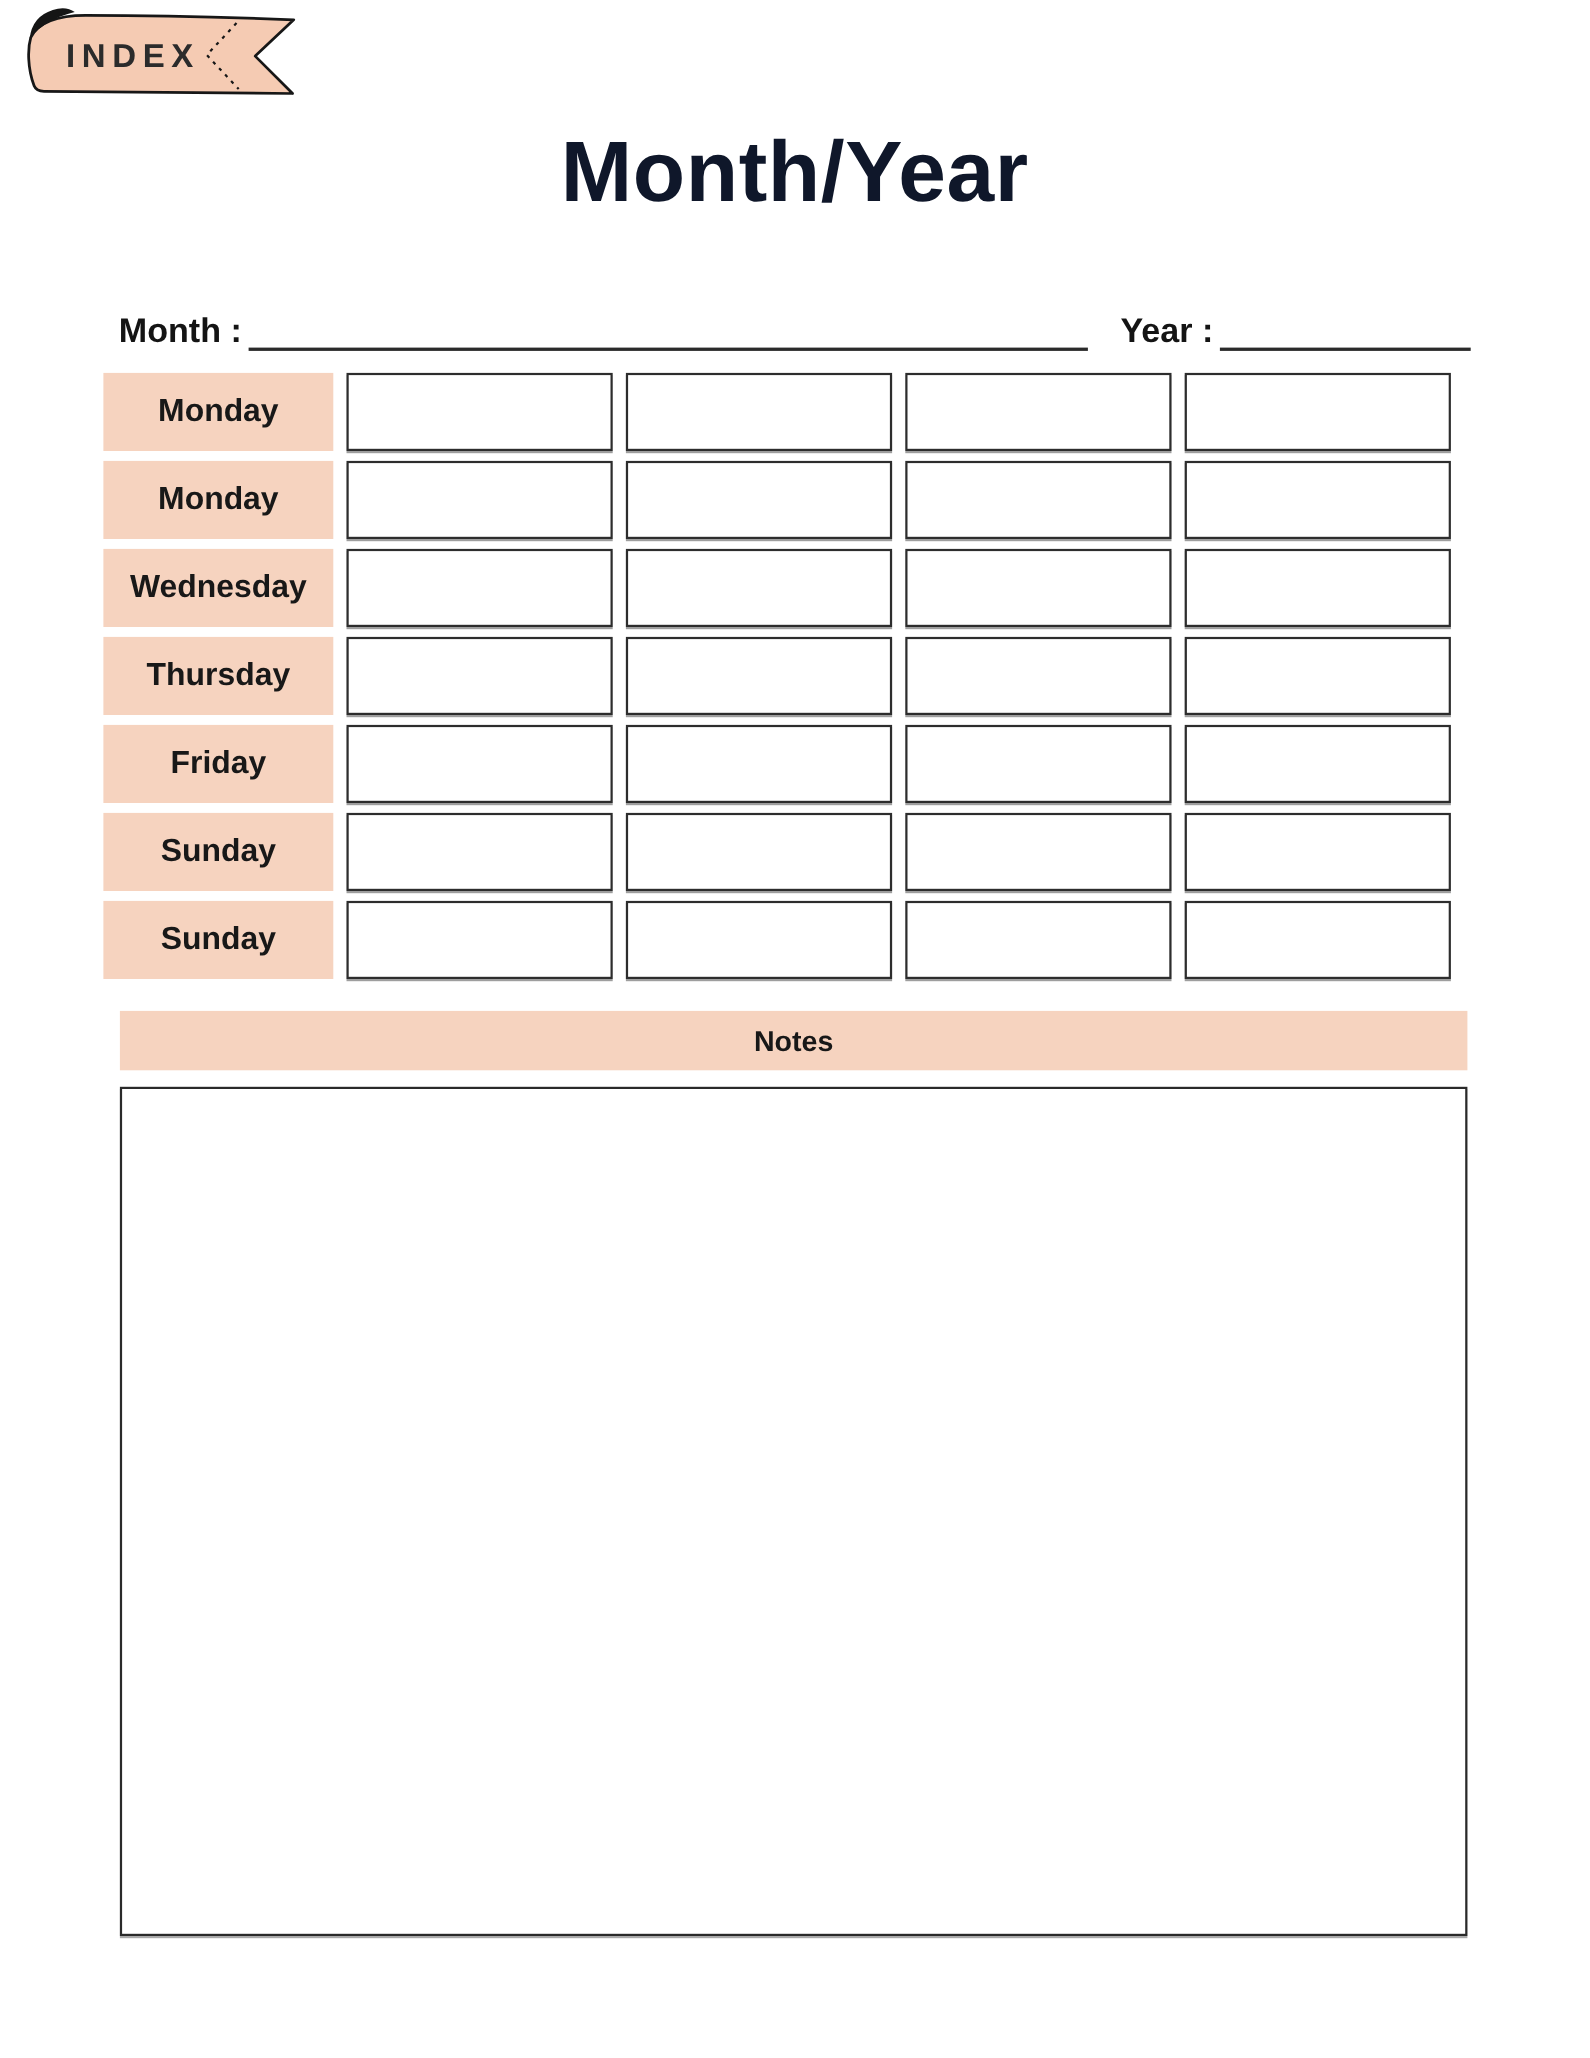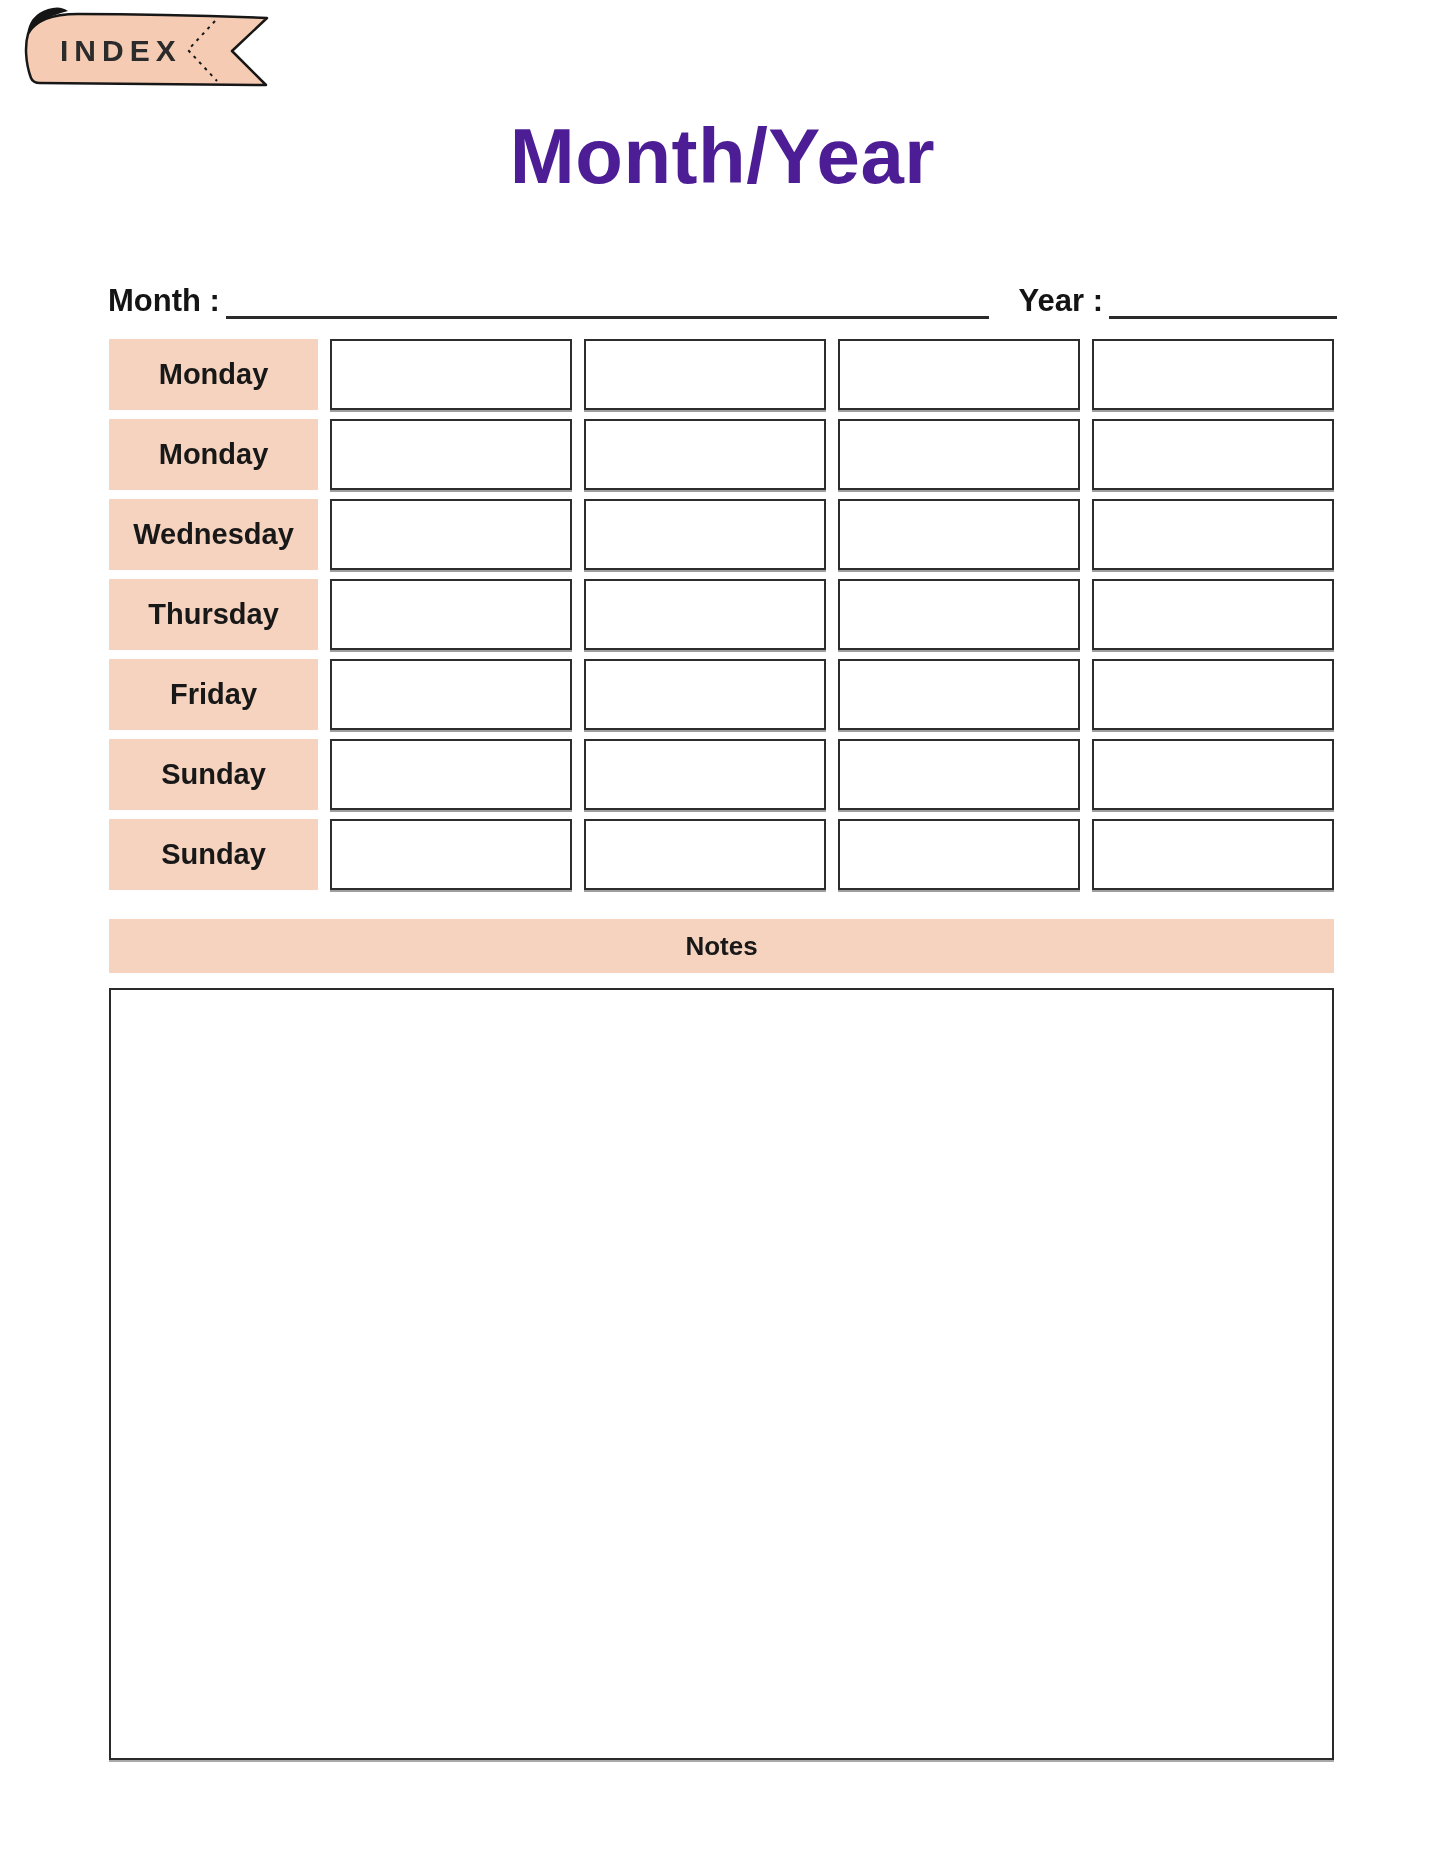--- a/index.html
+++ b/index.html
@@ -7,38 +7,38 @@
     position:relative; width:1445px; height:1871px; background:#ffffff;
     font-family:"Liberation Sans", sans-serif; overflow:hidden; color:#161616;
   }
 
   
   .ribbon-wrap { position:absolute; left:16px; top:2px; width:260px; height:96px; }
 
   
   .page-title {
     position:absolute; top:114px; left:0; width:100%;
-    text-align:center; font-size:78px; font-weight:bold; color:#4c1d95;
+    text-align:center; font-size:78px; font-weight:bold; color:#0f172a;
     letter-spacing:0.5px; line-height:1.1;
   }
 
   
   .form-line {
     position:absolute; left:108px; top:277px; width:1229px; height:42px;
     display:flex; align-items:flex-end;
   }
   .form-label { font-weight:bold; font-size:31px; line-height:1; color:#141414; padding-bottom:3px; white-space:pre; }
   .fill-line { border-bottom:3px solid #2a2a2a; height:34px; box-sizing:border-box; }
   .month-line { flex:1 1 auto; margin-left:6px; }
   .year-gap { flex:0 0 30px; }
   .year-line { flex:0 0 228px; margin-left:6px; }
 
   
   .planner-table {
-    position:absolute; left:109px; top:339px;
+    position:absolute; left:94px; top:339px;
     display:grid; grid-template-columns:209px repeat(4, 242px);
     column-gap:12px; row-gap:9px; grid-auto-rows:71px;text-align:center;
   }
   .day-label {
     background:#f6d3bf; display:flex; align-items:center; justify-content:center;
     font-weight:bold; font-size:29px; color:#181818;
   }
   .entry-cell {
     background:#ffffff; border:2.5px solid #2d2d2d; box-sizing:border-box;
     box-shadow:0 2px 0 rgba(40,40,40,0.45);

